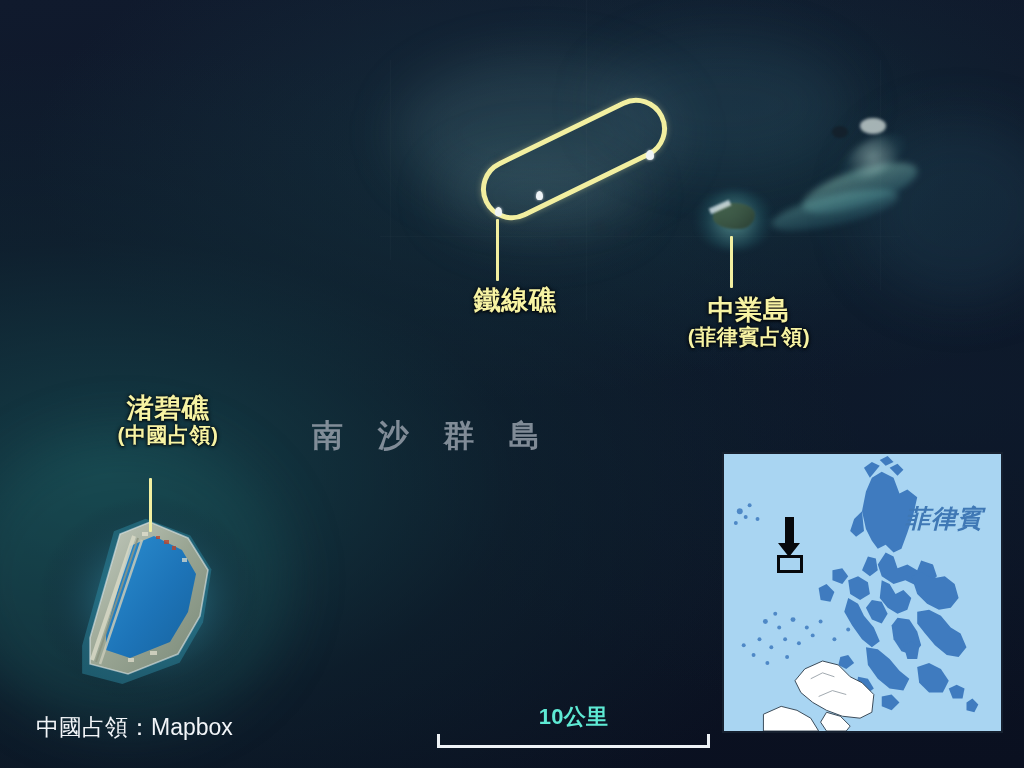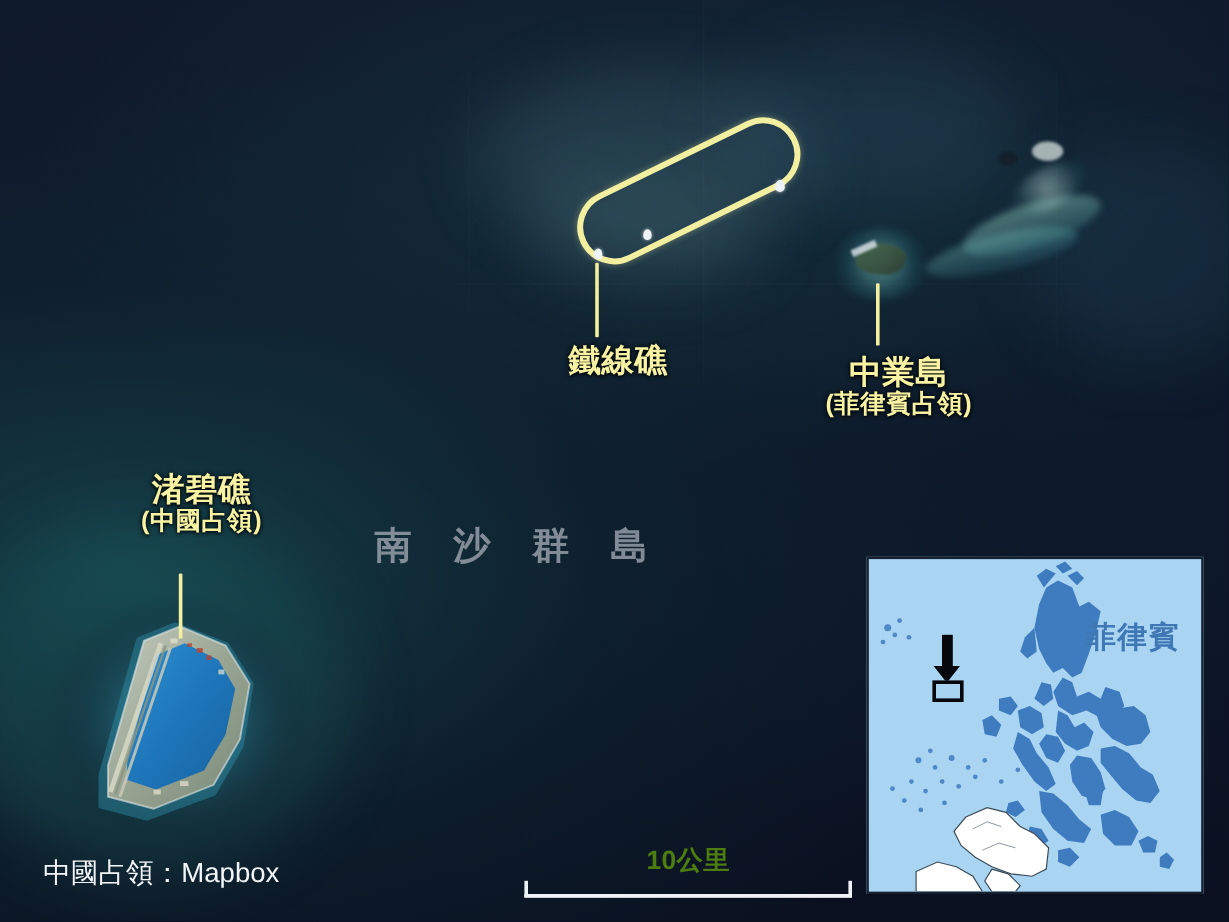--- a/index.html
+++ b/index.html
@@ -49,29 +49,29 @@
 
   
   .logo{position:absolute;left:24px;top:22px;width:140px;}
   .logo .mark{display:block;}
   .logo .cn{color:#fff;font-size:23px;font-weight:bold;letter-spacing:.04em;
             margin-top:2px;font-family:"Liberation Sans","DejaVu Sans",sans-serif;}
 
   
   .source{position:absolute;left:36px;top:712px;color:#f2f5f8;font-size:23px;white-space:nowrap;}
   .scalewrap{position:absolute;left:437px;top:702px;width:273px;}
-  .scalewrap .cap{position:absolute;left:0;right:0;top:0;text-align:center;color:#4d7c0f;
+  .scalewrap .cap{position:absolute;left:0;right:0;top:0;text-align:center;color:#5eead4;
      font-size:22px;font-weight:bold;letter-spacing:.01em;}
   .scalebar{position:absolute;left:0;top:32px;width:273px;height:14px;
      border:3px solid #eef2f6;border-top:none;box-sizing:border-box;}
   .scalebar i{position:absolute;left:0;right:0;bottom:-3px;height:3px;background:#eef2f6;}
 
   
-  .inset{position:absolute;left:722px;top:464px;width:281px;height:281px;
-     background:#a9d5f2;border:2px solid #16202f;box-sizing:border-box;overflow:hidden;}
+  .inset{position:absolute;left:722px;top:452px;width:281px;height:281px;
+     background:#a9d5f2;border:2px solid #16202f;box-sizing:border-box;overflow:hidden;font-style:italic;}
   .inset svg{display:block;width:100%;height:100%;}
   .inset .ph-label{position:absolute;right:18px;top:48px;color:#3f78b5;font-size:25px;
      font-weight:bold;letter-spacing:.04em;}
   .marker-box{position:absolute;left:53px;top:101px;width:26px;height:18px;
      border:3px solid #06080c;box-sizing:border-box;background:rgba(168,212,240,.6);}
   .marker-arrow{position:absolute;left:61px;top:63px;width:9px;height:28px;background:#06080c;}
   .marker-arrow:after{content:"";position:absolute;left:-7px;top:26px;width:0;height:0;
      border-left:11px solid transparent;border-right:11px solid transparent;border-top:14px solid #06080c;}
 </style>
 </head>
@@ -171,21 +171,21 @@
   <div class="ylabel center" style="left:150px;top:394px;">
     <span class="main">渚碧礁</span>
     <span class="sub">(中國占領)</span>
   </div>
 
   <div class="ylabel center" style="left:731px;top:296px;">
     <span class="main">中業島</span>
     <span class="sub">(菲律賓占領)</span>
   </div>
 
-  <div class="archipelago" style="left:312px;top:415px;margin-top:19px;">南 沙 群 島</div>
+  <div class="archipelago" style="left:312px;top:415px;">南 沙 群 島</div>
 
 
   <div class="source">中國占領：Mapbox</div>
 
   <div class="scalewrap">
     <div class="cap">10公里</div>
     <div class="scalebar">
         <i></i>
       </div>
   </div>

